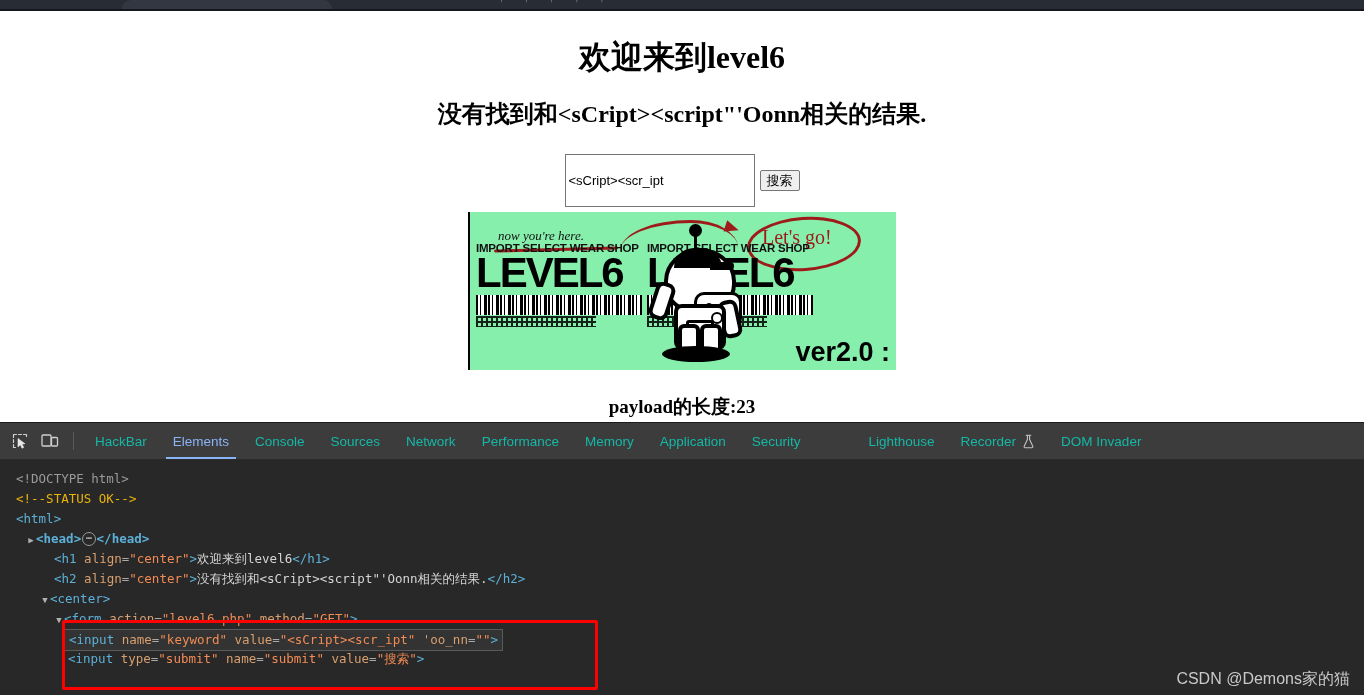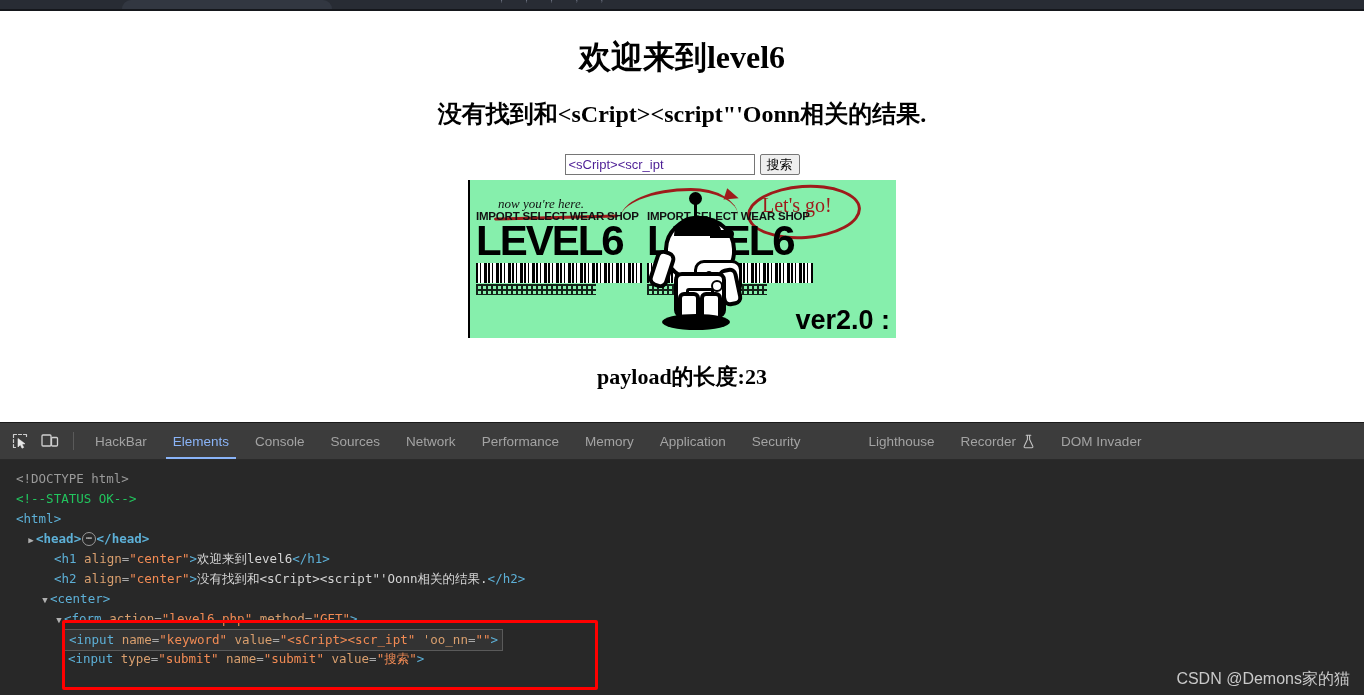--- a/index.html
+++ b/index.html
@@ -53,24 +53,24 @@
     font-size: 24px; font-weight: bold;
     color: #000; line-height: 1.2;
   }
   .search-row {
     margin-top: 25px;
     text-align: center;
     font-size: 0;
   }
   .search-input {
     width: 182px; height: 17px;
-    padding: 1px 3px;
+    padding: 17px 3px;
     font-family: "Liberation Sans", sans-serif;
     font-size: 13px;
-    color: #4c1d95;
+    color: #000000;
     border: 1px solid #767676;
     background: #fff;
     vertical-align: middle;
     box-sizing: content-box;
   }
   .search-btn {
     margin-left: 5px;
     height: 21px;
     padding: 0 6px;
     font-family: "Liberation Sans", sans-serif;
@@ -87,21 +87,21 @@
     margin: 5px auto 0 auto;
     position: relative;
     background: #86efac;
     border-left: 2px solid #000;
     box-sizing: border-box;
     overflow: hidden;
   }
   .page-payload {
     margin: 0; padding-top: 24px;
     text-align: center;
-    font-size: 22px; font-weight: bold;
+    font-size: 19px; font-weight: bold;
     color: #000;
     font-family: "Liberation Serif", serif;
   }
 
   
   .bn-side { position: absolute; top: 30px; width: 172px; }
   .bn-side.left  { left: 6px; }
   .bn-side.right { left: 177px; }
   .bn-shop {
     font-family: "Liberation Sans", sans-serif;
@@ -219,21 +219,21 @@
     display: flex; align-items: center; justify-content: center;
     cursor: pointer;
   }
   .dt-icon-btn:first-child { margin-left: 5px; }
   .dt-sep {
     width: 1px; height: 18px; background: #5a5a5a; margin: 0 8px;
   }
   .dt-tab {
     padding: 0 13px; height: 36px;
     display: flex; align-items: center;
-    font-size: 13.5px; color: #a3a3a3;
+    font-size: 13.5px; color: #14b8a6;
     cursor: pointer; white-space: nowrap;
     position: relative;
   }
   .dt-tab.active { color: #8ab4f8; }
   .dt-tab.active::after {
     content: ""; position: absolute; left: 6px; right: 6px; bottom: 0;
     height: 2px; background: #8ab4f8;
   }
   .dt-tab .flask { margin-left: 6px; display: inline-flex; }
   .dt-gap { width: 42px; }
@@ -245,21 +245,21 @@
     line-height: 20px;
     color: #c8c8c8;
     white-space: nowrap;
   }
   .ln { position: relative; height: 20px; white-space: nowrap; }
   .tok-punct { color: #a9a9a9; }
   .tok-tag   { color: #5db0d7; }
   .tok-attr  { color: #d99f6e; margin-top: 38px; }
   .tok-val   { color: #f28b54; }
   .tok-text  { color: #d5d5d5; }
-  .tok-comment { color: #22c55e; }
+  .tok-comment { color: #eab308; }
   .tok-doctype { color: #9a9a9a; }
 
   .tri {
     display: inline-block; width: 10px;
     color: #b0b0b0; font-size: 9px;
     text-align: center;
     cursor: pointer;
   }
   .indent1 { padding-left: 10px; font-weight: bold; }
   .indent2 { padding-left: 24px; }

